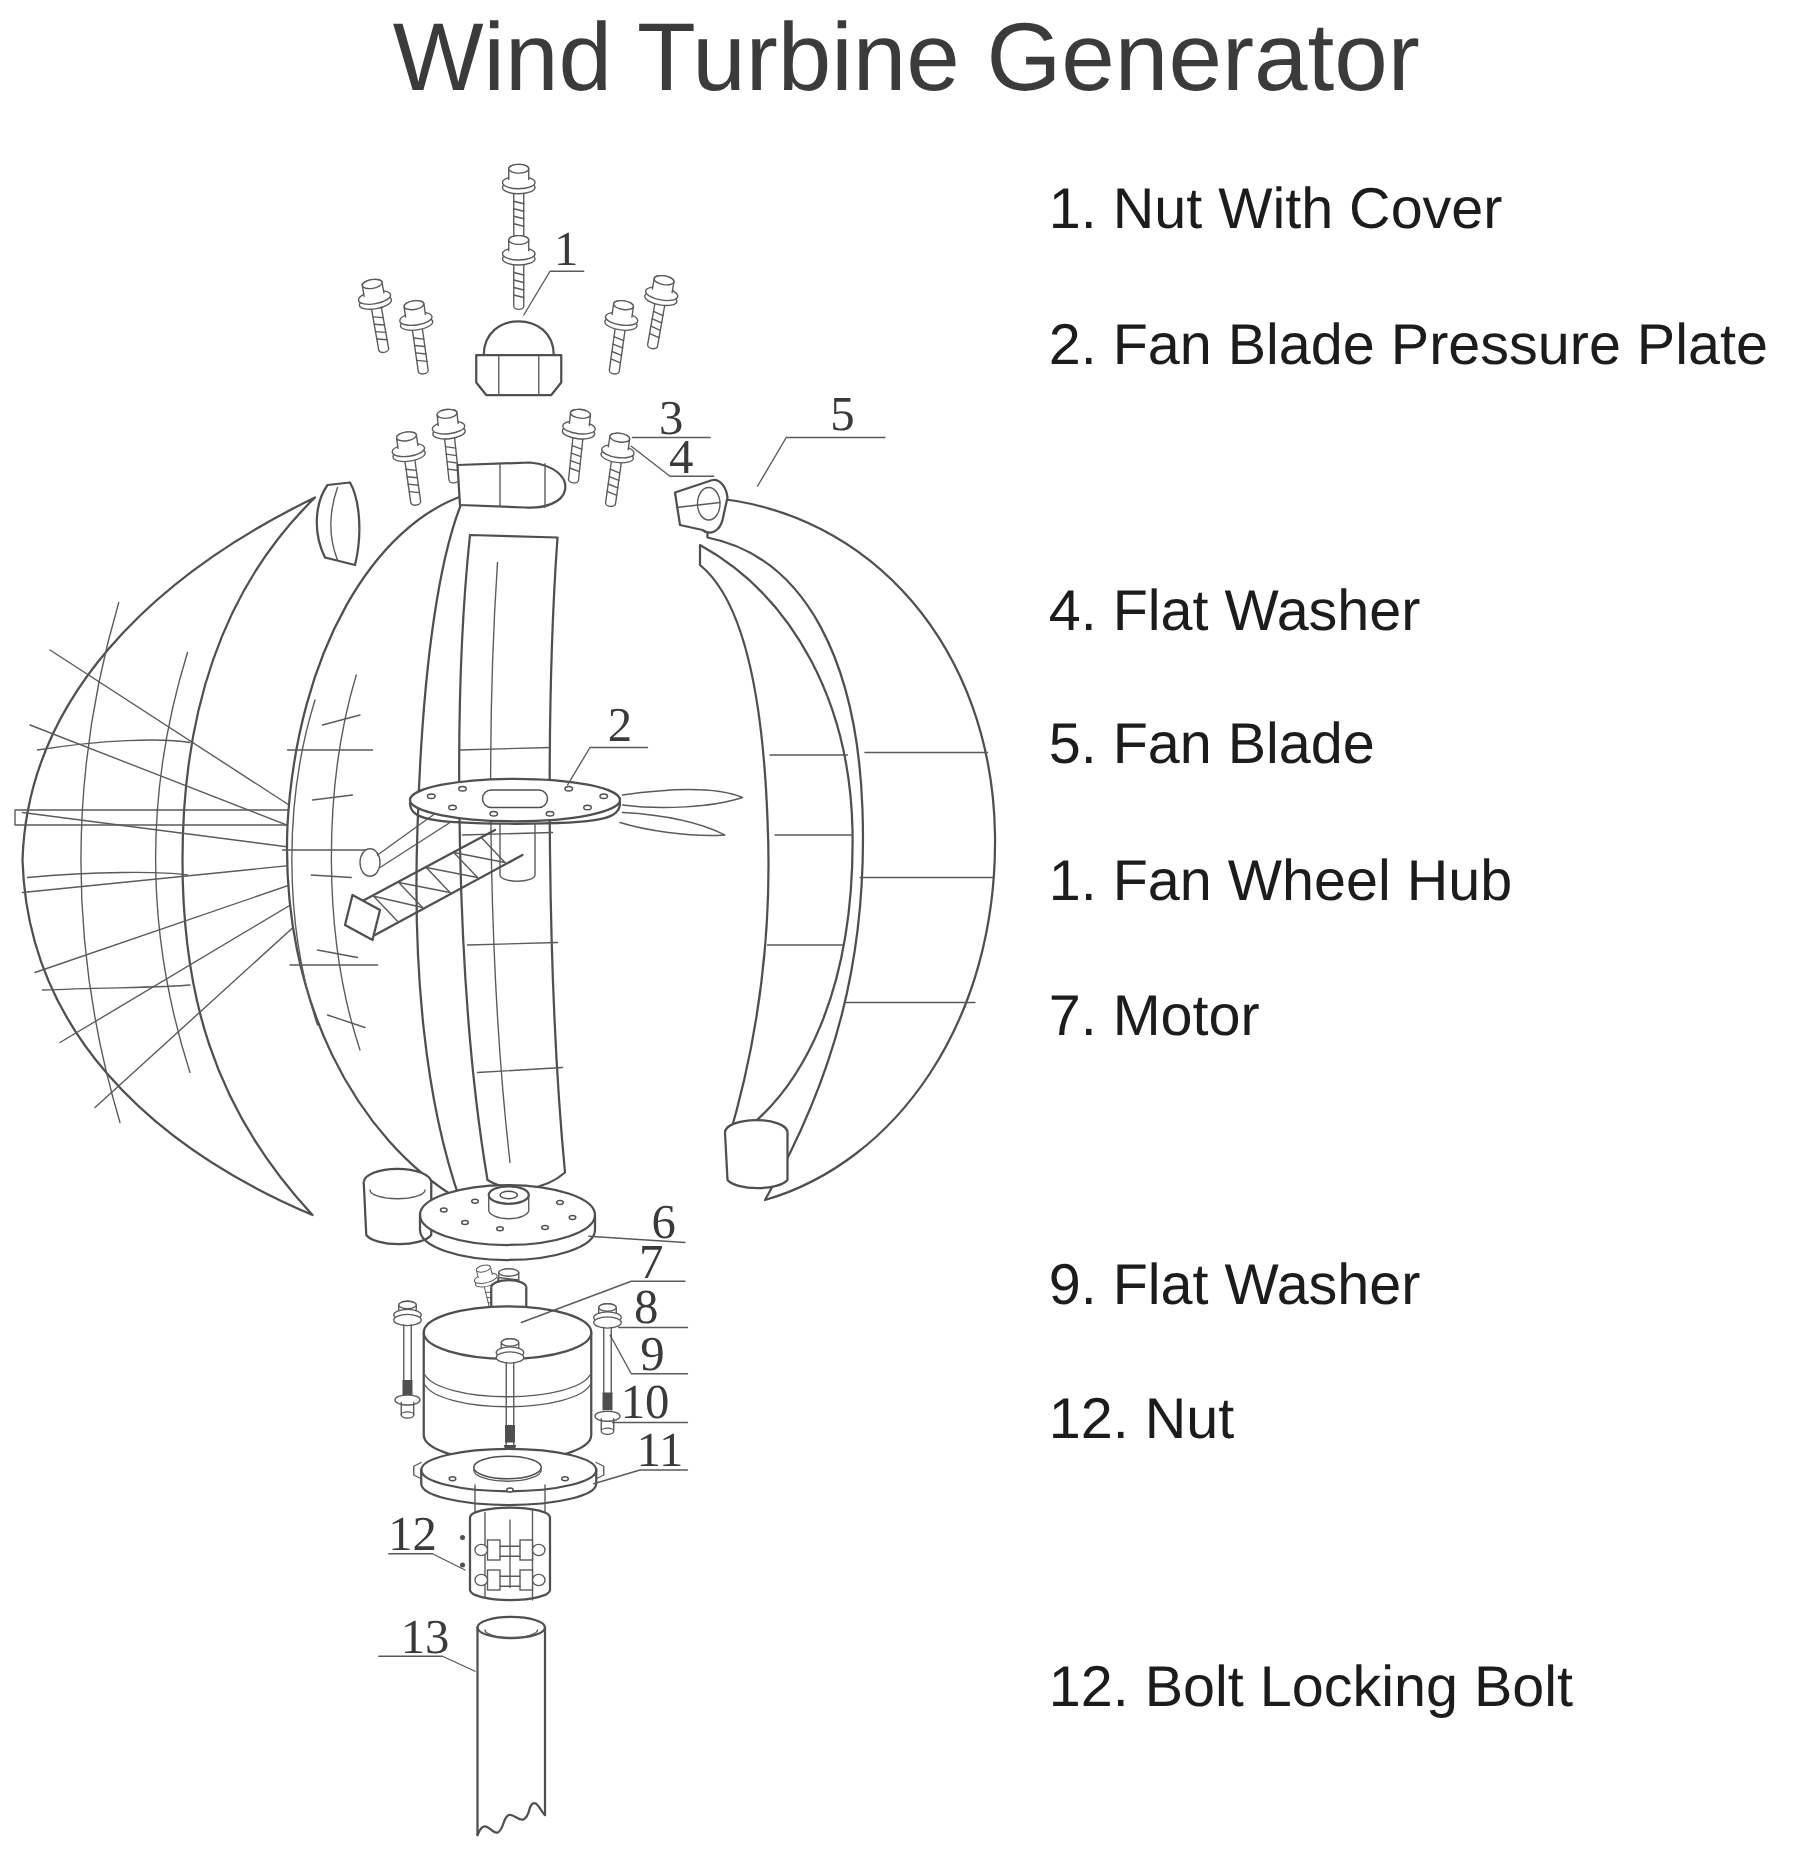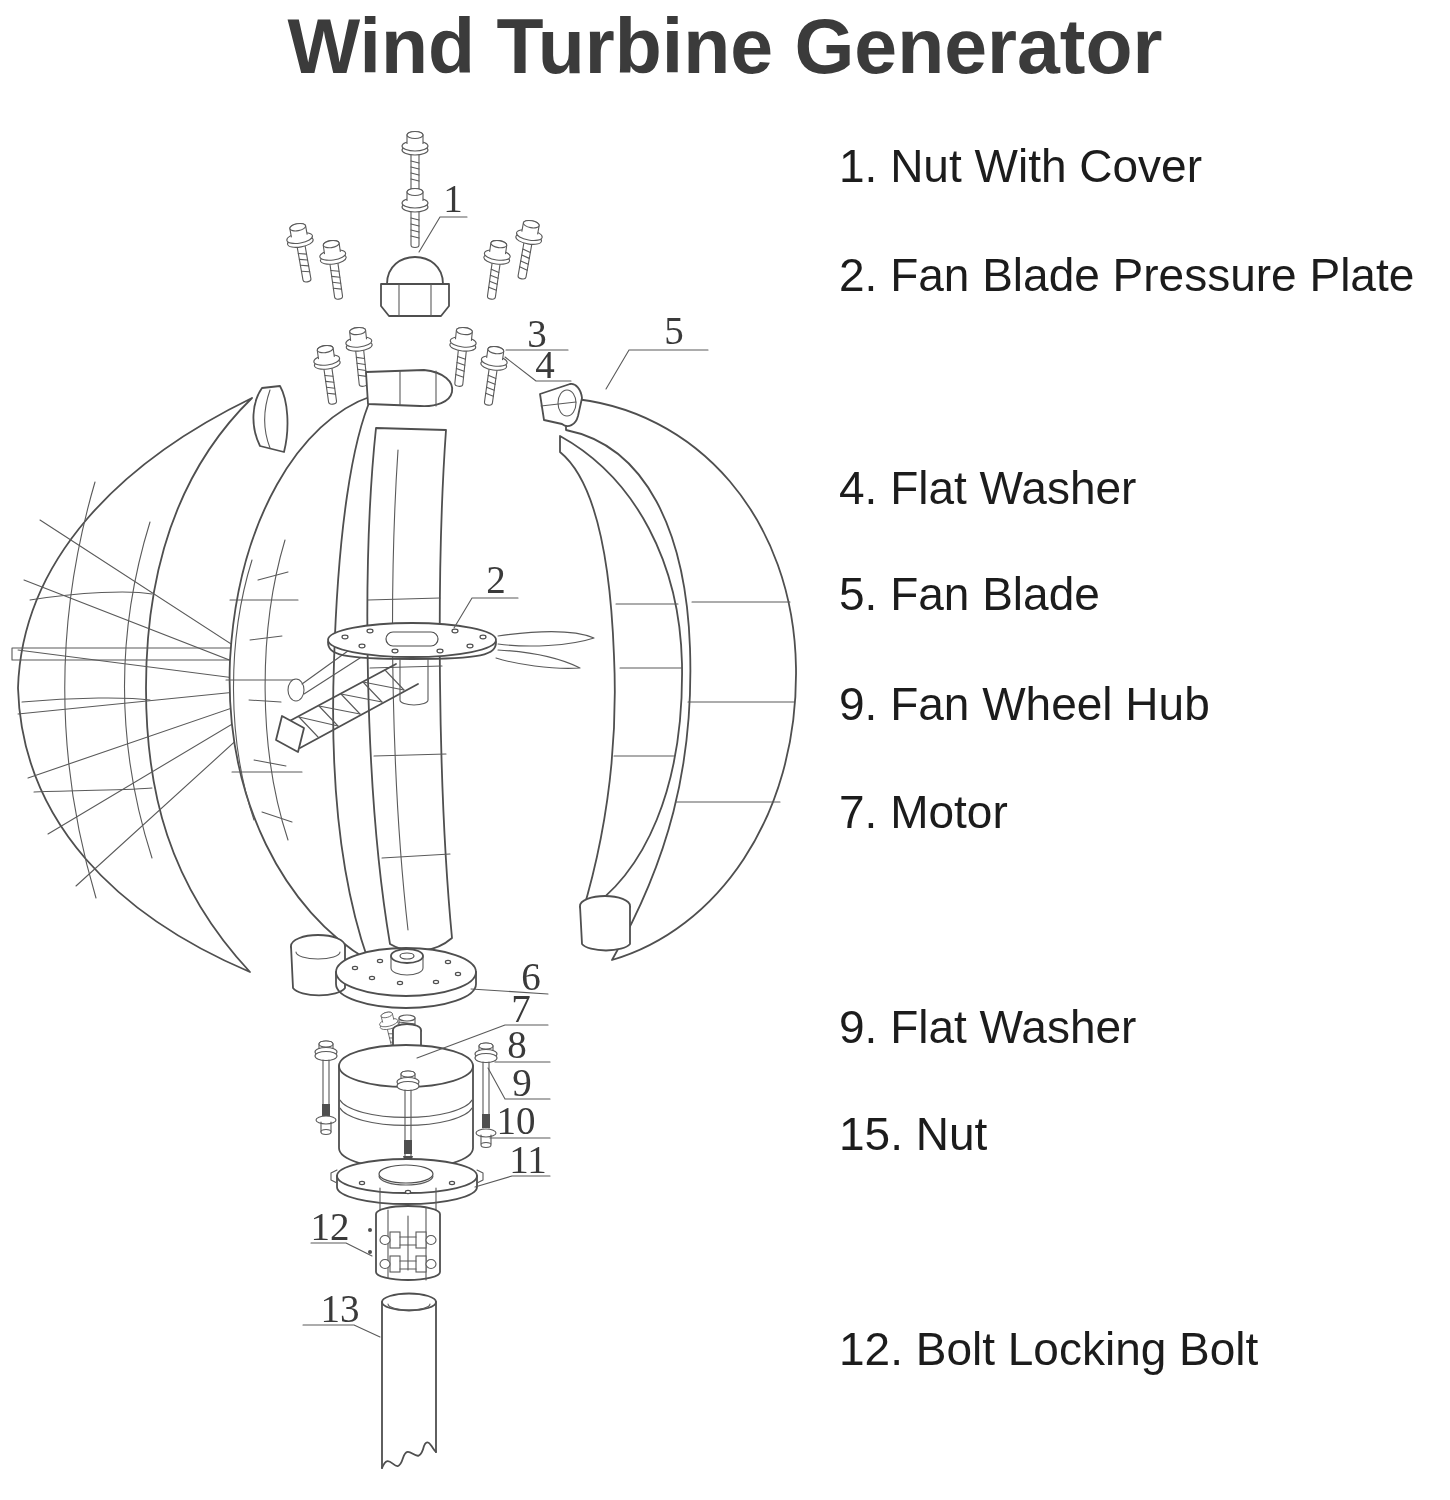--- a/index.html
+++ b/index.html
@@ -2,21 +2,21 @@
 <html><head>
 <meta charset="utf-8">
 <style>
   html,body{margin:0;padding:0;}
   body{
     width:1450px;height:1500px;position:relative;background:#ffffff;
     font-family:"Liberation Sans", sans-serif;overflow:hidden;
   }
   .page-title{
     position:absolute;left:0;top:0;width:1450px;text-align:center;
-    font-size:77px;font-weight:bold;color:#3b3b3b;line-height:92px;
+    font-size:77px;font-weight:normal;color:#3b3b3b;line-height:92px;
     letter-spacing:0px;white-space:nowrap;
   }
   .parts-list{position:absolute;left:0;top:0;width:1450px;height:1500px;}
   .part-item{
     position:absolute;left:839px;font-size:46px;color:#1c1c1c;
     line-height:54px;white-space:nowrap;
   }
   svg{position:absolute;left:0;top:0;}
   .ln{stroke:#4f4f4f;stroke-width:1.8;fill:none;stroke-linecap:round;stroke-linejoin:round;}
   .lnthin{stroke:#5a5a5a;stroke-width:1.1;fill:none;stroke-linecap:round;stroke-linejoin:round;}
@@ -265,18 +265,18 @@
     <text class="callout" x="330" y="1240">12</text>
     <text class="callout" x="340" y="1322">13</text>
   </g>
 </svg>
 
 <div class="parts-list">
   <div class="part-item" style="top:139px">1. Nut With Cover</div>
   <div class="part-item" style="top:248px">2. Fan Blade Pressure Plate</div>
   <div class="part-item" style="top:461px">4. Flat Washer</div>
   <div class="part-item" style="top:567px">5. Fan Blade</div>
-  <div class="part-item" style="top:677px">9. Fan Wheel Hub</div>
+  <div class="part-item" style="top:677px">1. Fan Wheel Hub</div>
   <div class="part-item" style="top:785px">7. Motor</div>
   <div class="part-item" style="top:1000px">9. Flat Washer</div>
-  <div class="part-item" style="top:1107px">15. Nut</div>
+  <div class="part-item" style="top:1107px">12. Nut</div>
   <div class="part-item" style="top:1322px">12. Bolt Locking Bolt</div>
 </div>
 
 </body></html>

